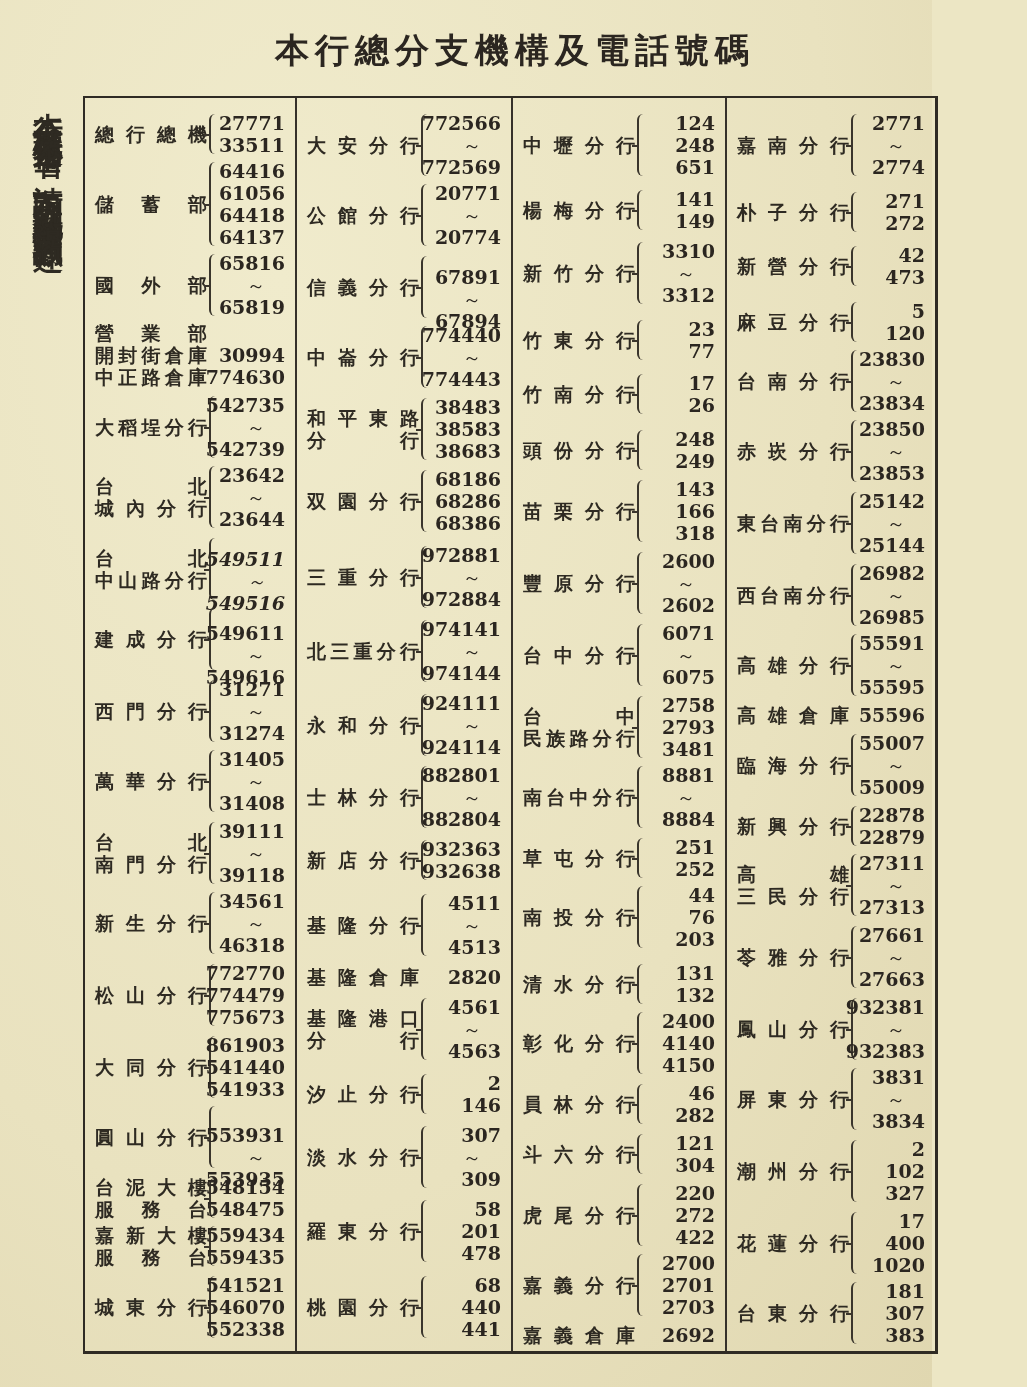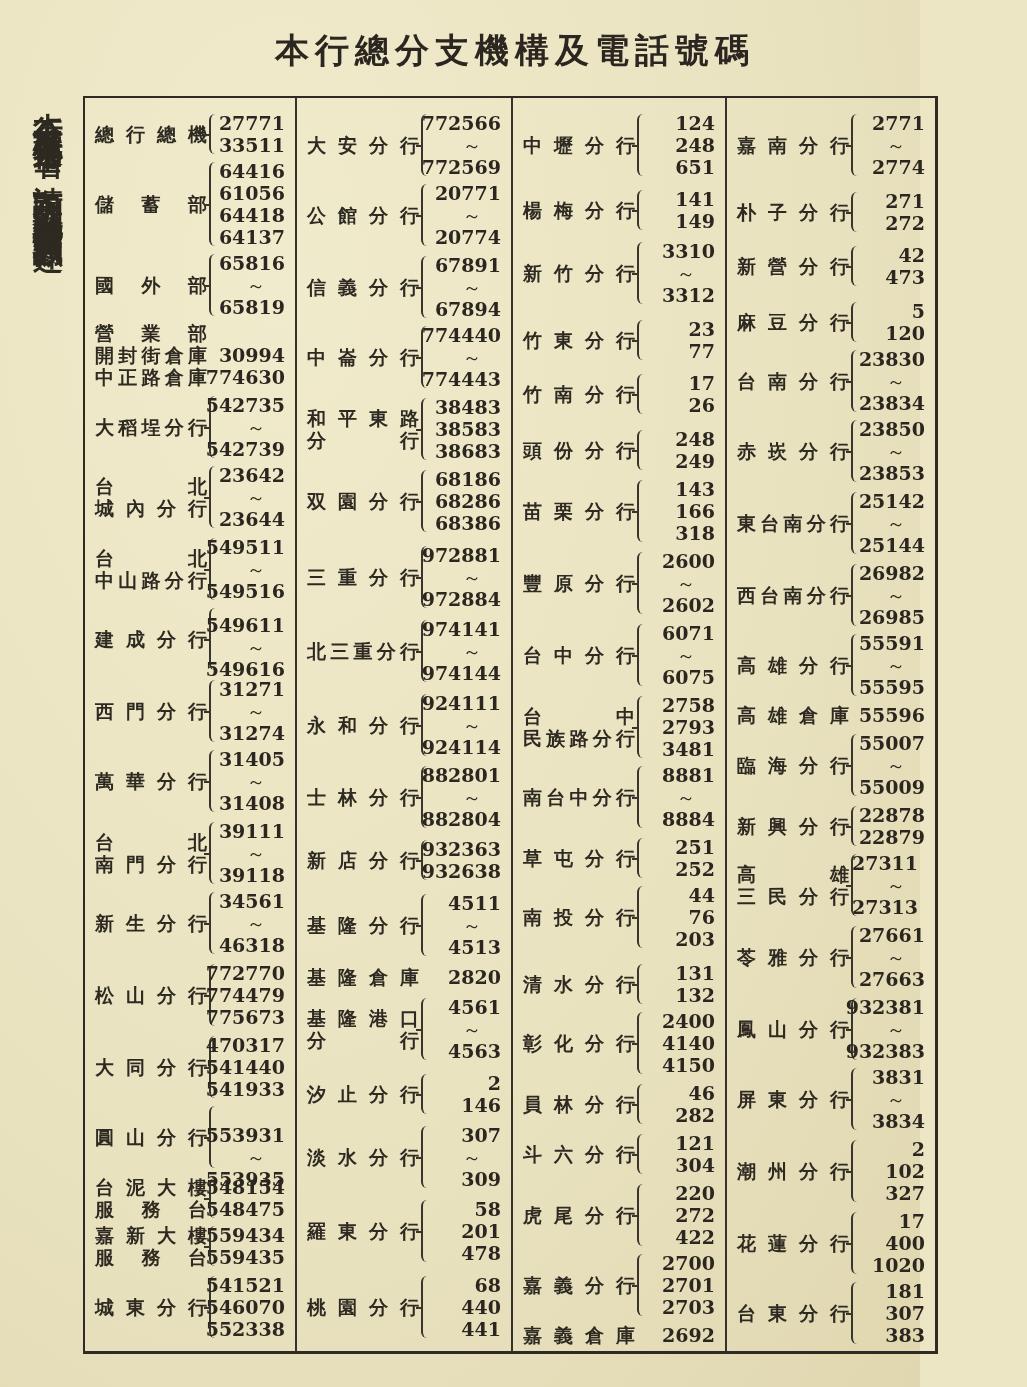--- a/index.html
+++ b/index.html
@@ -6,20 +6,21 @@
   body {
     width:1027px; height:1387px; overflow:hidden;
     background:#ece6c4;
     font-family:"DejaVu Serif", serif;
     color:#2a2620;
     position:relative;
   }
   .page {
     position:absolute; left:0; top:0; width:920px; height:1387px;
     background: radial-gradient(ellipse at 30% 20%, #f0ebcc 0%, #e9e2bf 60%, #e0d7b0 100%);
+    padding-left: 12px;
   }
   .title {
     position:absolute; left:240px; top:28px; width:550px;
     text-align:center; font-size:34px; font-weight:bold; letter-spacing:6px;
     color:#2b2620;
   }
   .side-note {
     position:absolute; left:28px; top:88px; width:40px;
     writing-mode: vertical-rl; text-orientation: upright;
     font-size:30px; font-weight:bold; letter-spacing:4px; line-height:40px;
@@ -200,37 +201,37 @@
             </div>
             <div class="line">
               <span>中</span>
               <span>山</span>
               <span>路</span>
               <span>分</span>
               <span>行</span>
             </div>
           </div>
           <div class="brace" style="top: 2px; height: 62px;"></div>
-          <div class="nums" style="top: 0px; height: 66px;">
+          <div class="nums" style="top: 12px; height: 66px; font-style: italic;">
             <div>549511</div>
             <div class="tilde">～</div>
             <div>549516</div>
           </div>
         </div>
         <div class="entry" style="top: 508px; height: 66px;">
           <div class="name" style="top: 0px; height: 66px;">
             <div class="line">
               <span>建</span>
               <span>成</span>
               <span>分</span>
               <span>行</span>
             </div>
           </div>
           <div class="brace" style="top: 2px; height: 62px;"></div>
-          <div class="nums" style="top: 8px; height: 66px; margin-left: 8px;">
+          <div class="nums" style="top: 16px; height: 66px; margin-left: 8px;">
             <div>549611</div>
             <div class="tilde">～</div>
             <div>549616</div>
           </div>
         </div>
         <div class="entry" style="top: 580px; height: 66px;">
           <div class="name" style="top: 0px; height: 66px;">
             <div class="line">
               <span>西</span>
               <span>門</span>
@@ -317,21 +318,21 @@
           <div class="name" style="top: 0px; height: 66px;">
             <div class="line">
               <span>大</span>
               <span>同</span>
               <span>分</span>
               <span>行</span>
             </div>
           </div>
           <div class="brace" style="top: 2px; height: 62px;"></div>
           <div class="nums" style="top: 0px; height: 66px;">
-            <div>470317</div>
+            <div>861903</div>
             <div>541440</div>
             <div>541933</div>
           </div>
         </div>
         <div class="entry" style="top: 1006px; height: 66px;">
           <div class="name" style="top: 0px; height: 66px;">
             <div class="line">
               <span>圓</span>
               <span>山</span>
               <span>分</span>
@@ -439,21 +440,21 @@
         <div class="entry" style="top: 156px; height: 66px;">
           <div class="name" style="top: 0px; height: 66px;">
             <div class="line">
               <span>信</span>
               <span>義</span>
               <span>分</span>
               <span>行</span>
             </div>
           </div>
           <div class="brace" style="top: 2px; height: 62px;"></div>
-          <div class="nums" style="top: 0px; height: 66px; margin-left: 17px;">
+          <div class="nums" style="top: 12px; height: 66px; margin-left: 17px;">
             <div>67891</div>
             <div class="tilde">～</div>
             <div>67894</div>
           </div>
         </div>
         <div class="entry" style="top: 226px; height: 66px;">
           <div class="name" style="top: 0px; height: 66px;">
             <div class="line">
               <span>中</span>
               <span>崙</span>
@@ -1211,21 +1212,21 @@
               <span>雄</span>
             </div>
             <div class="line">
               <span>三</span>
               <span>民</span>
               <span>分</span>
               <span>行</span>
             </div>
           </div>
           <div class="brace" style="top: 2px; height: 62px;"></div>
-          <div class="nums" style="top: 0px; height: 66px; align-items: center;">
+          <div class="nums" style="top: 0px; height: 66px;">
             <div>27311</div>
             <div class="tilde">～</div>
             <div>27313</div>
           </div>
         </div>
         <div class="entry" style="top: 826px; height: 66px;">
           <div class="name" style="top: 0px; height: 66px;">
             <div class="line">
               <span>苓</span>
               <span>雅</span>

